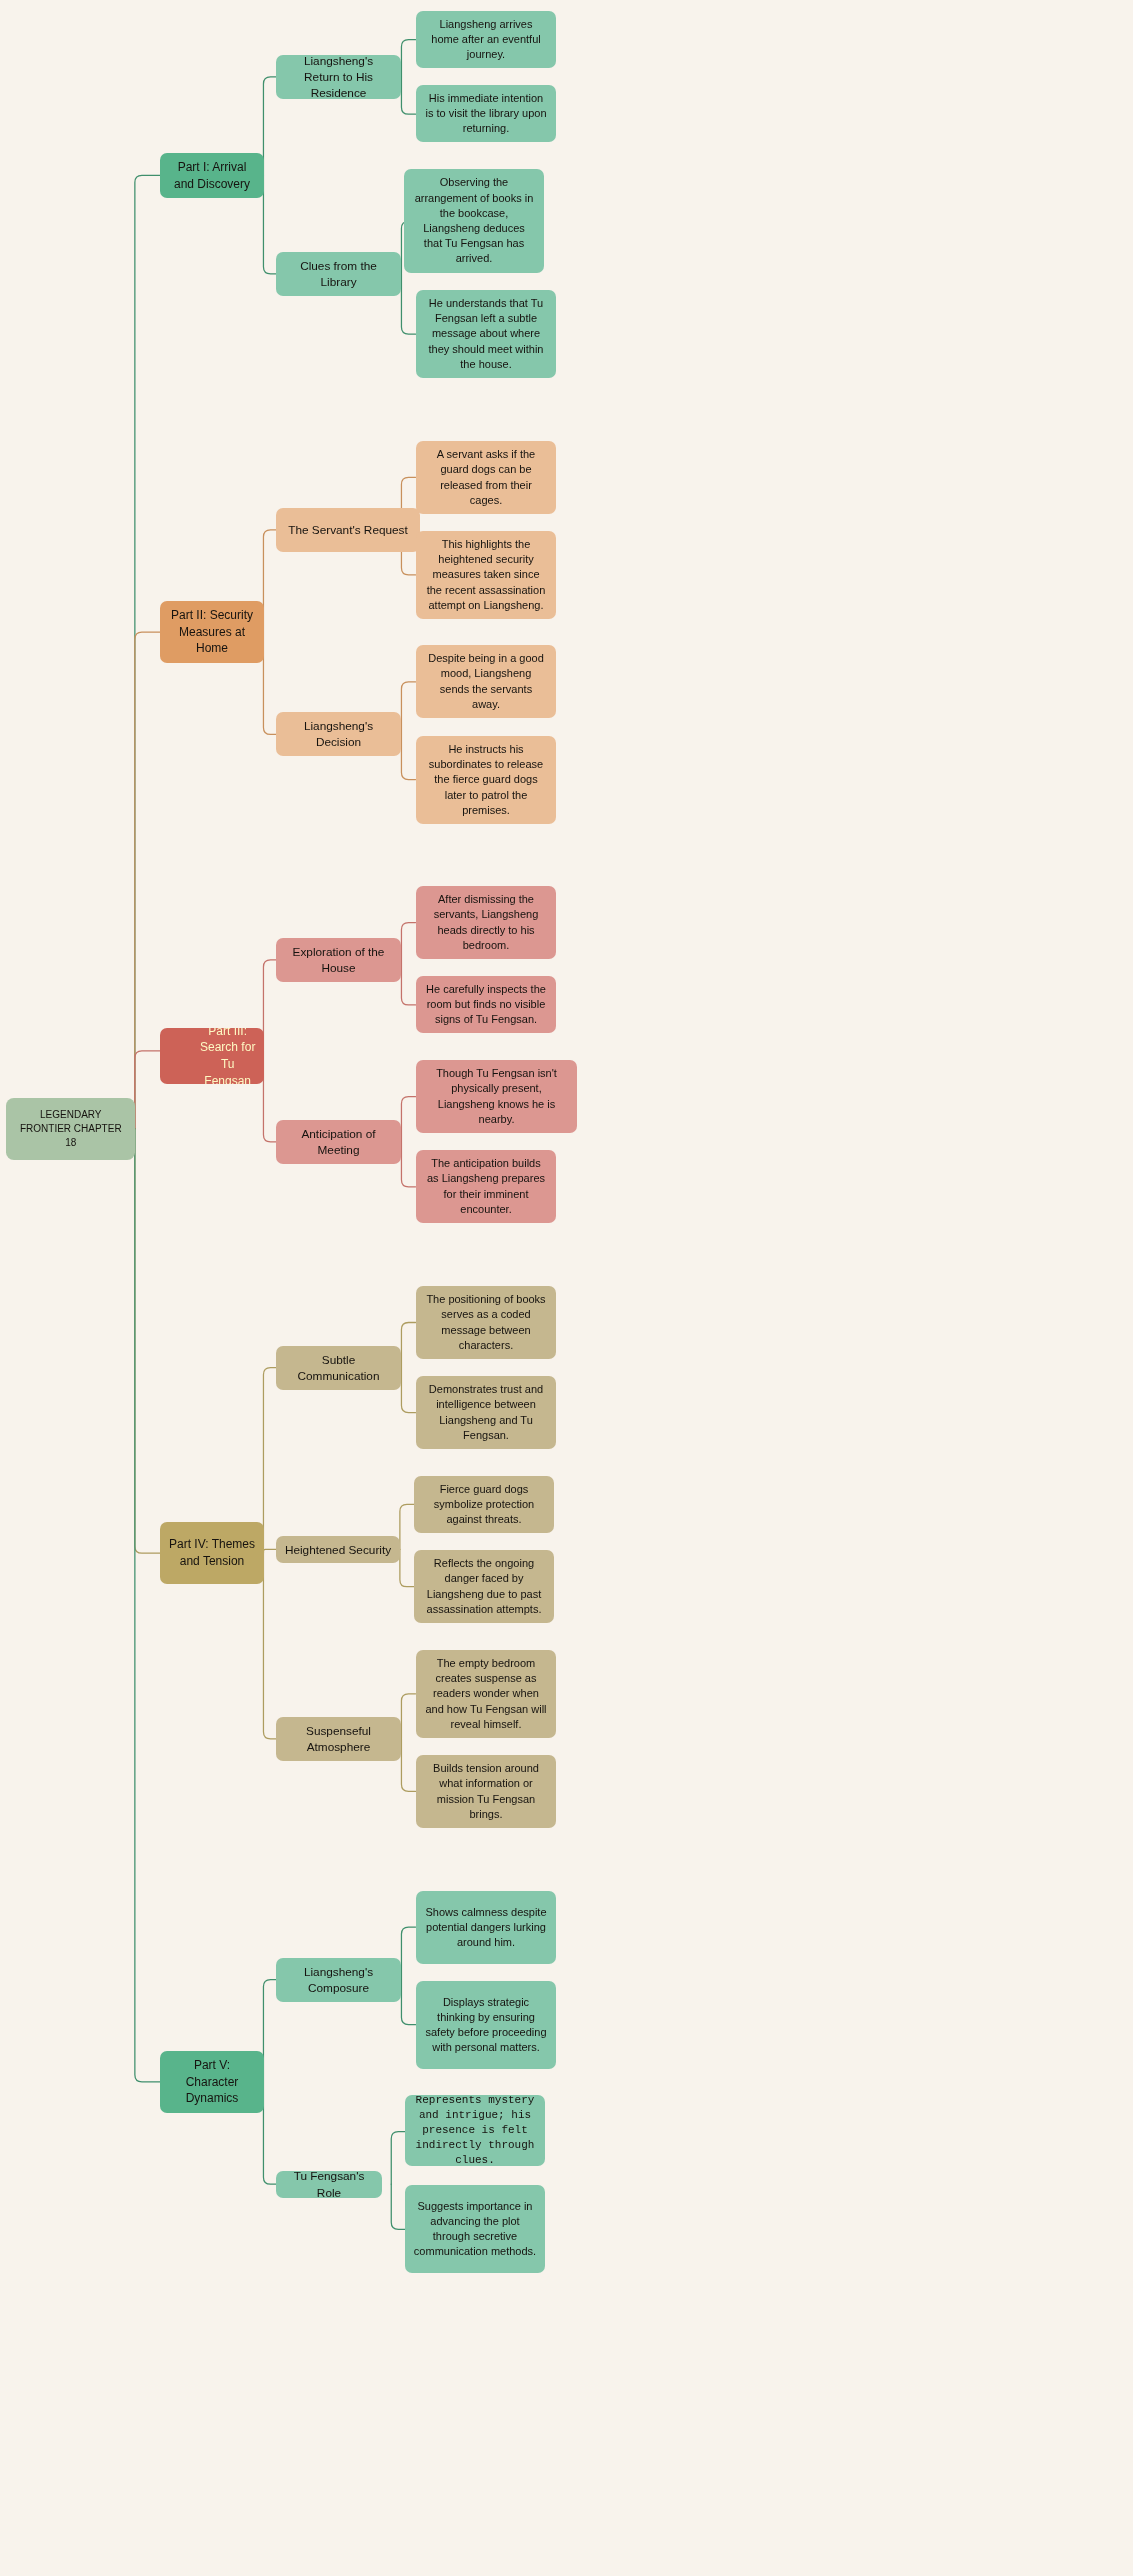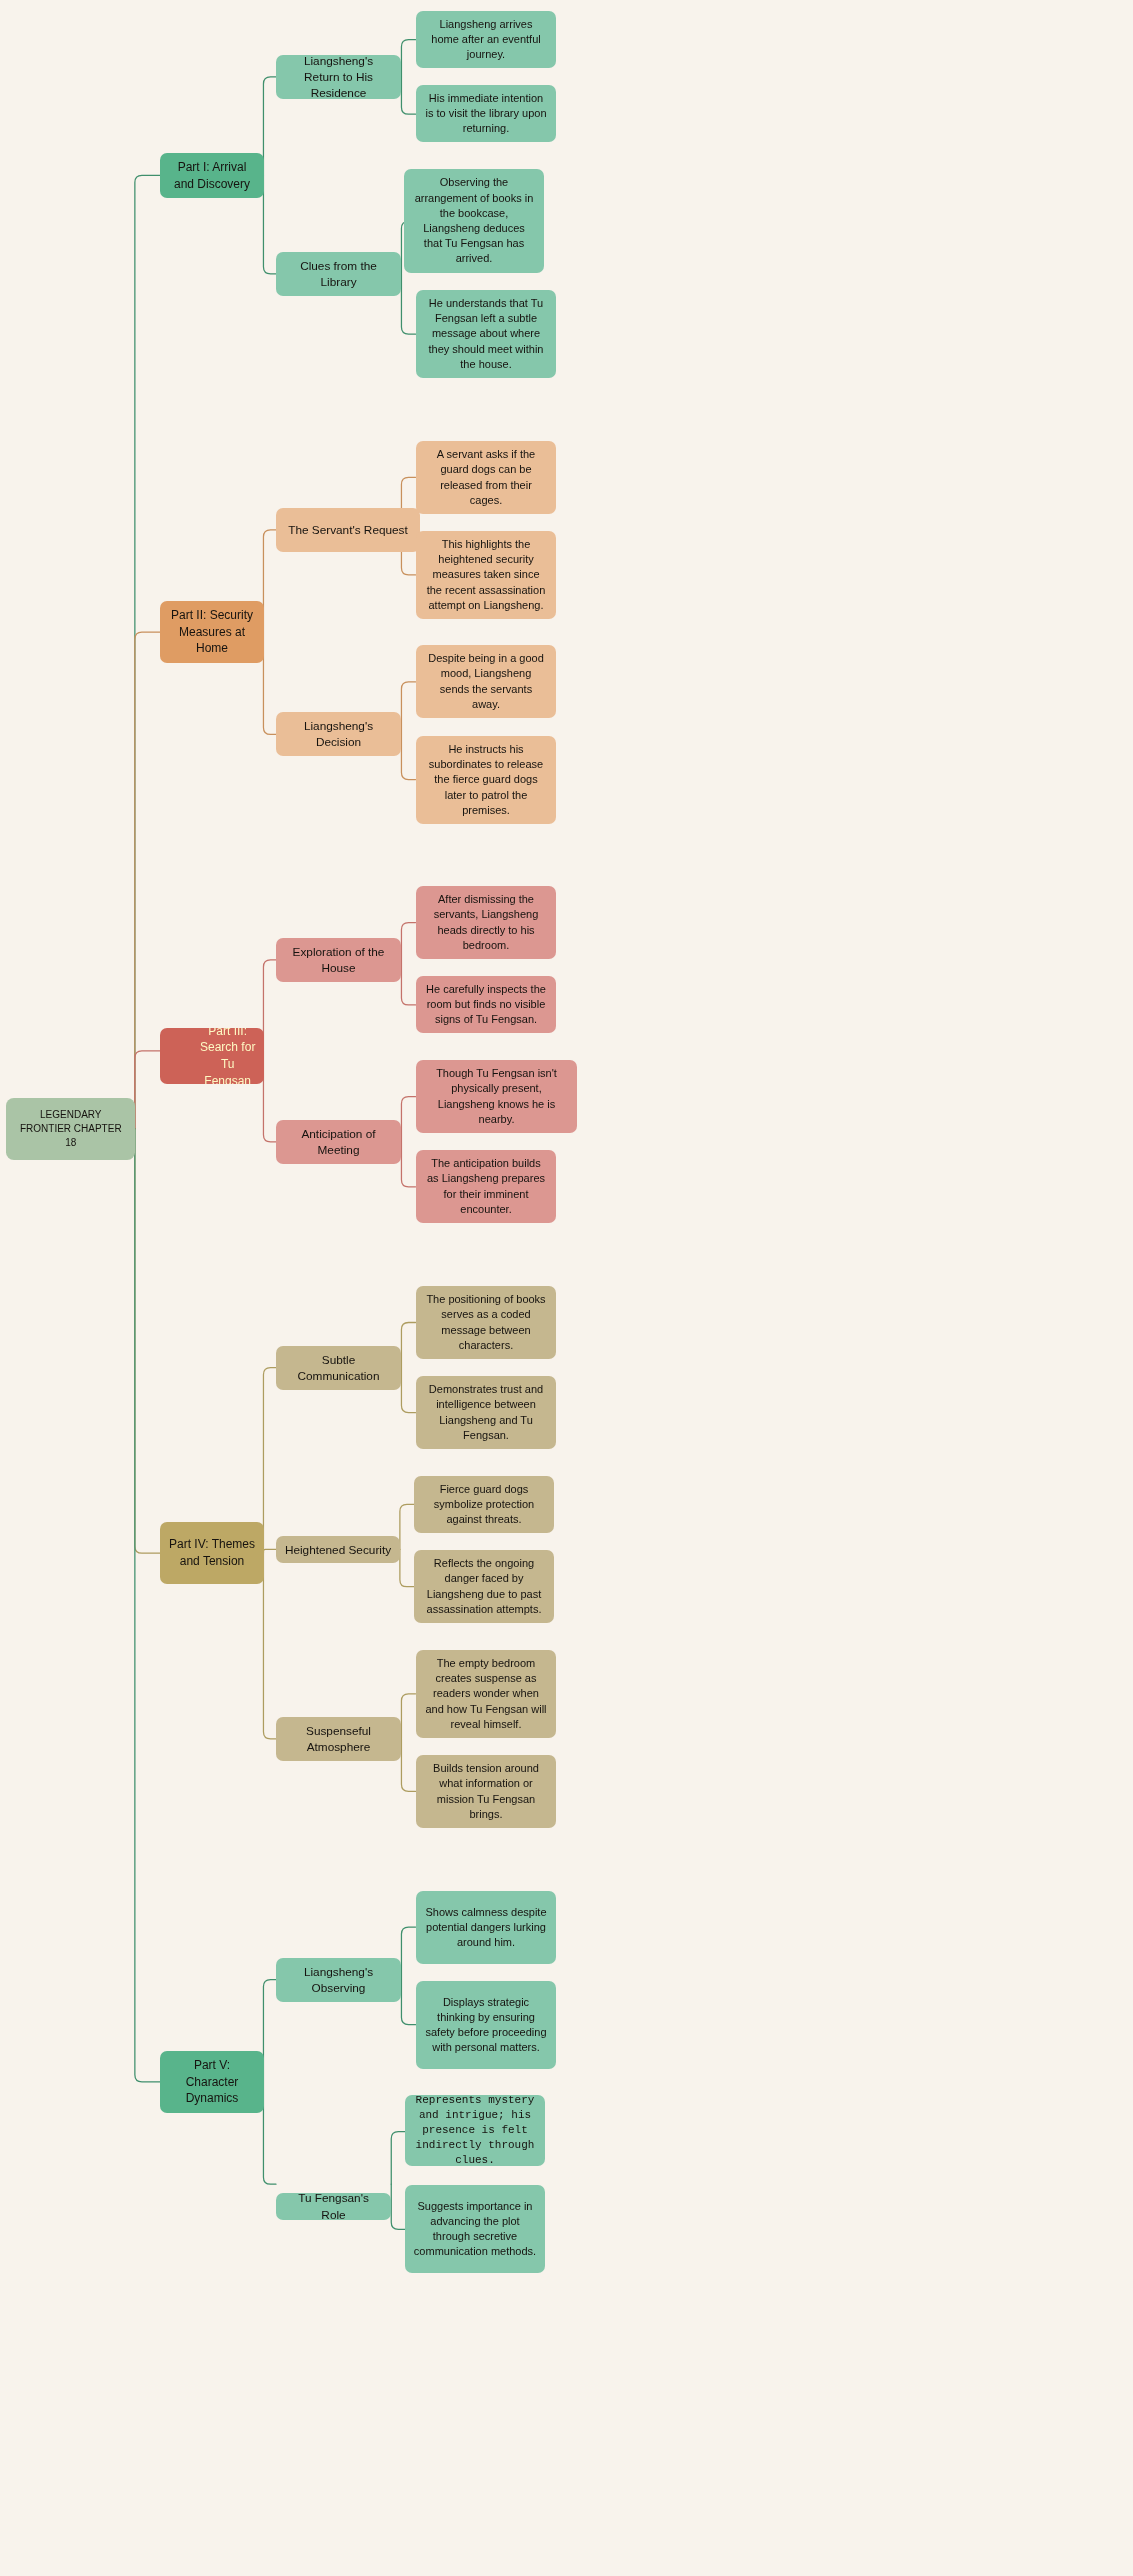--- a/index.html
+++ b/index.html
@@ -123,20 +123,20 @@
     <div class="node lvl2" style="left: 276px; top: 1346px; width: 125px; height: 44px; background: rgb(197, 183, 143);">Subtle Communication</div>
     <div class="node lvl3" style="left: 416px; top: 1286px; width: 140px; height: 73px; background: rgb(197, 183, 143);">The positioning of books serves as a coded message between characters.</div>
     <div class="node lvl3" style="left: 416px; top: 1376px; width: 140px; height: 73px; background: rgb(197, 183, 143);">Demonstrates trust and intelligence between Liangsheng and Tu Fengsan.</div>
     <div class="node lvl2" style="left: 276px; top: 1536px; width: 124px; height: 27.4px; background: rgb(197, 183, 143);">Heightened Security</div>
     <div class="node lvl3" style="left: 414px; top: 1476px; width: 140px; height: 57px; background: rgb(197, 183, 143);">Fierce guard dogs symbolize protection against threats.</div>
     <div class="node lvl3" style="left: 414px; top: 1550px; width: 140px; height: 73px; background: rgb(197, 183, 143);">Reflects the ongoing danger faced by Liangsheng due to past assassination attempts.</div>
     <div class="node lvl2" style="left: 276px; top: 1717px; width: 125px; height: 44px; background: rgb(197, 183, 143);">Suspenseful Atmosphere</div>
     <div class="node lvl3" style="left: 416px; top: 1650px; width: 140px; height: 88px; background: rgb(197, 183, 143);">The empty bedroom creates suspense as readers wonder when and how Tu Fengsan will reveal himself.</div>
     <div class="node lvl3" style="left: 416px; top: 1755px; width: 140px; height: 73px; background: rgb(197, 183, 143);">Builds tension around what information or mission Tu Fengsan brings.</div>
     <div class="node lvl1" style="left: 160px; top: 2051px; width: 104px; height: 62px; background: rgb(88, 180, 139);">Part V: Character Dynamics</div>
-    <div class="node lvl2" style="left: 276px; top: 1958px; width: 125px; height: 44px; background: rgb(133, 199, 171);">Liangsheng's Observing</div>
+    <div class="node lvl2" style="left: 276px; top: 1958px; width: 125px; height: 44px; background: rgb(133, 199, 171);">Liangsheng's Composure</div>
     <div class="node lvl3" style="left: 416px; top: 1891px; width: 140px; height: 73px; background: rgb(133, 199, 171);">Shows calmness despite potential dangers lurking around him.</div>
     <div class="node lvl3" style="left: 416px; top: 1981px; width: 140px; height: 88px; background: rgb(133, 199, 171);">Displays strategic thinking by ensuring safety before proceeding with personal matters.</div>
-    <div class="node lvl2" style="left: 276px; top: 2171px; width: 115px; height: 27.4px; background: rgb(133, 199, 171); margin-top: 22px;">Tu Fengsan's Role</div>
+    <div class="node lvl2" style="left: 276px; top: 2171px; width: 106px; height: 27.4px; background: rgb(133, 199, 171);">Tu Fengsan's Role</div>
     <div class="node lvl3" style="left: 405px; top: 2095px; width: 140px; height: 71px; background: rgb(133, 199, 171); font-family: Liberation Mono, monospace;">Represents mystery and intrigue; his presence is felt indirectly through clues.</div>
     <div class="node lvl3" style="left: 405px; top: 2185px; width: 140px; height: 88px; background: rgb(133, 199, 171);">Suggests importance in advancing the plot through secretive communication methods.</div>
   </div>
 
 
 </body></html>

